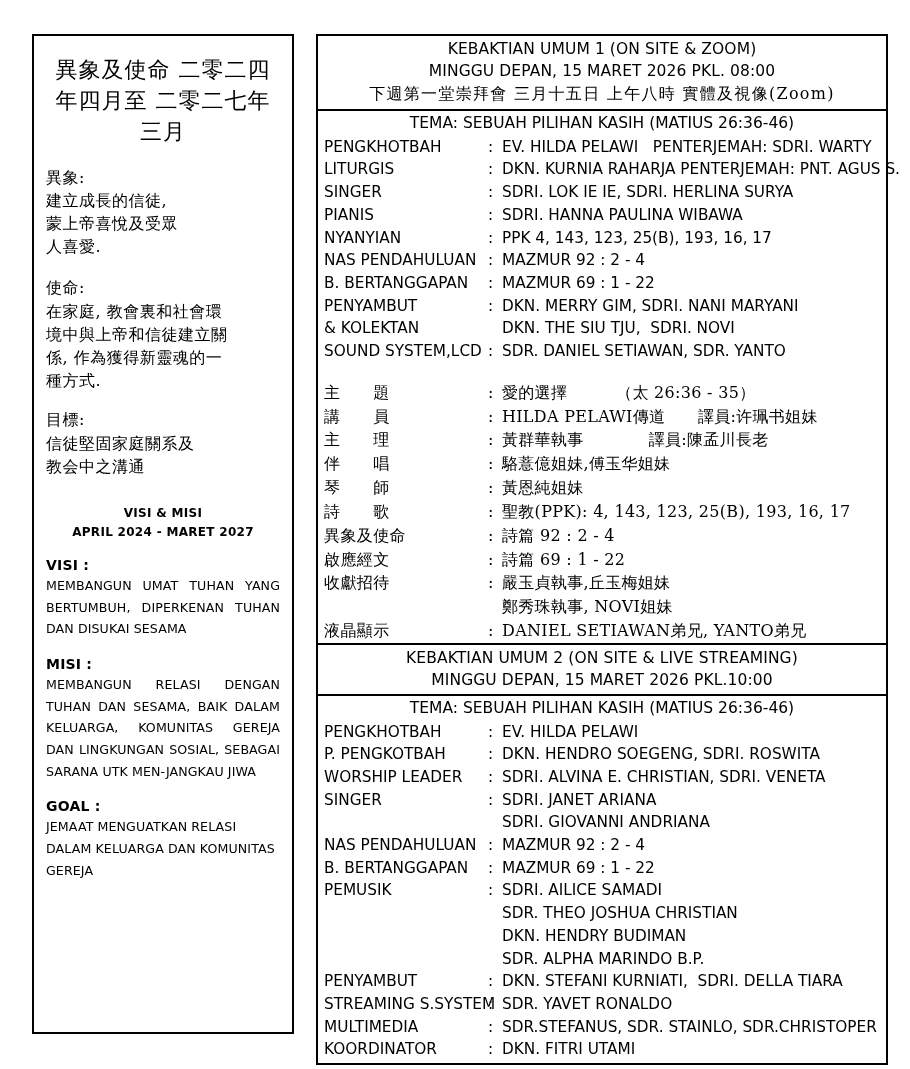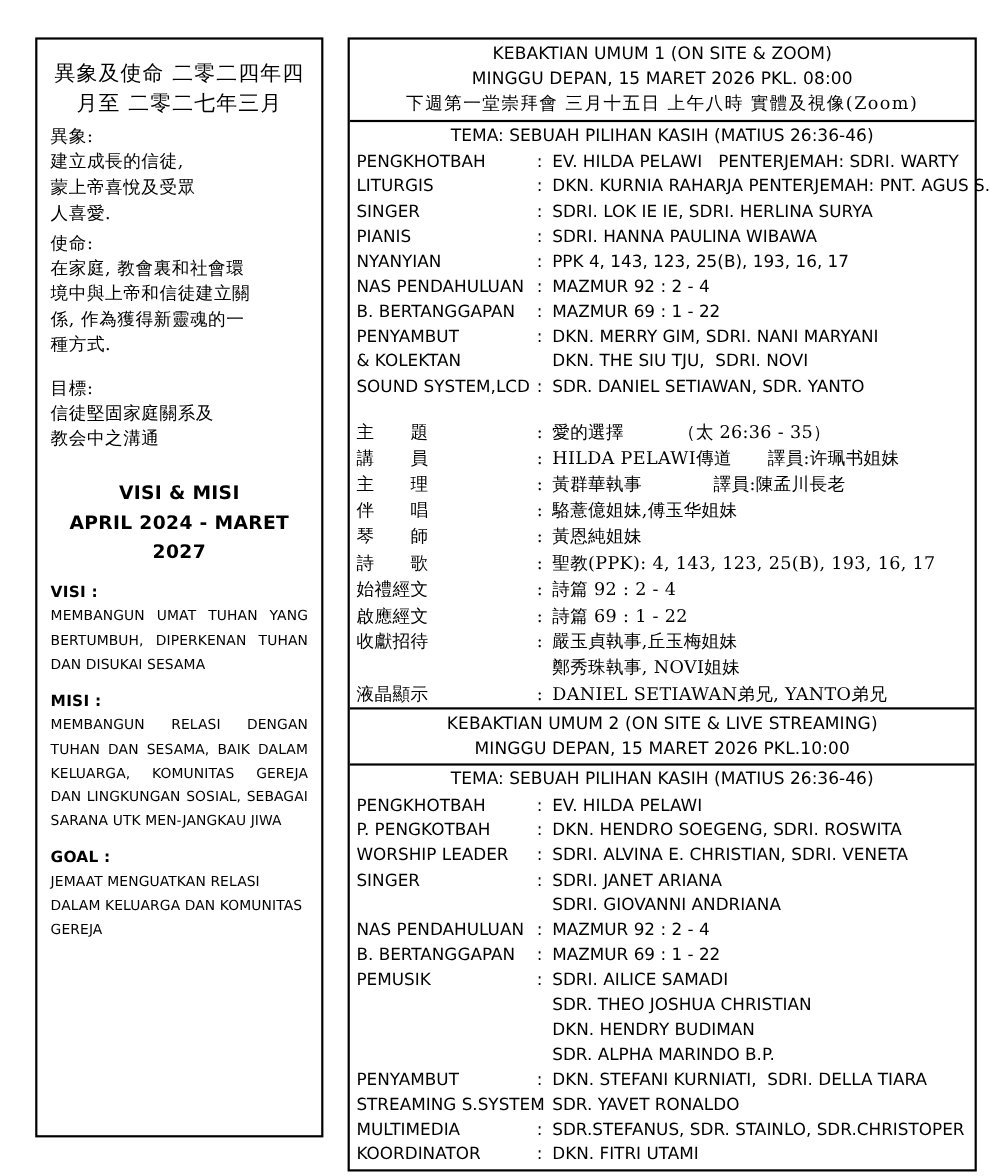--- a/index.html
+++ b/index.html
@@ -27,39 +27,39 @@
     top: 34px;
     width: 262px;
     height: 1000px;
     border: 2px solid #000;
     box-sizing: border-box;
     padding: 10px 12px 0 12px;
   }
   .cn-vision-title {
     text-align: center;
     font-family: "DejaVu Serif", serif;
-    font-size: 19px;
+    font-size: 22px;
     line-height: 1.42;
     letter-spacing: 1px;
     margin-top: 8px;
   }
   .cn-block {
     font-family: "DejaVu Serif", serif;
     font-size: 16px;
     line-height: 1.45;
     letter-spacing: 0.5px;
-    margin-top: 4px;
+    margin-top: 18px;
     white-space: pre-line;
   }
   .cn-block.tight { margin-top: 16px; }
 
   .visi-misi-head {
     text-align: center;
     font-weight: bold;
-    font-size: 17px;
+    font-size: 12px;
     letter-spacing: 0.3px;
     margin-top: 26px;
     line-height: 1.55;
   }
   .lbl {
     font-weight: bold;
     font-size: 14px;
     margin-top: 16px;
     letter-spacing: 0.2px;
   }
@@ -268,21 +268,21 @@
           <span class="k">琴　　師</span>
           <span class="c">:</span>
           <span class="v">黃恩純姐妹</span>
         </div>
         <div class="row cn">
           <span class="k">詩　　歌</span>
           <span class="c">:</span>
           <span class="v">聖教(PPK): 4, 143, 123, 25(B), 193, 16, 17</span>
         </div>
         <div class="row cn">
-          <span class="k">始禮經文</span>
+          <span class="k">異象及使命</span>
           <span class="c">:</span>
           <span class="v">詩篇 92 : 2 - 4</span>
         </div>
         <div class="row cn">
           <span class="k">啟應經文</span>
           <span class="c">:</span>
           <span class="v">詩篇 69 : 1 - 22</span>
         </div>
         <div class="row cn">
           <span class="k">收獻招待</span>

